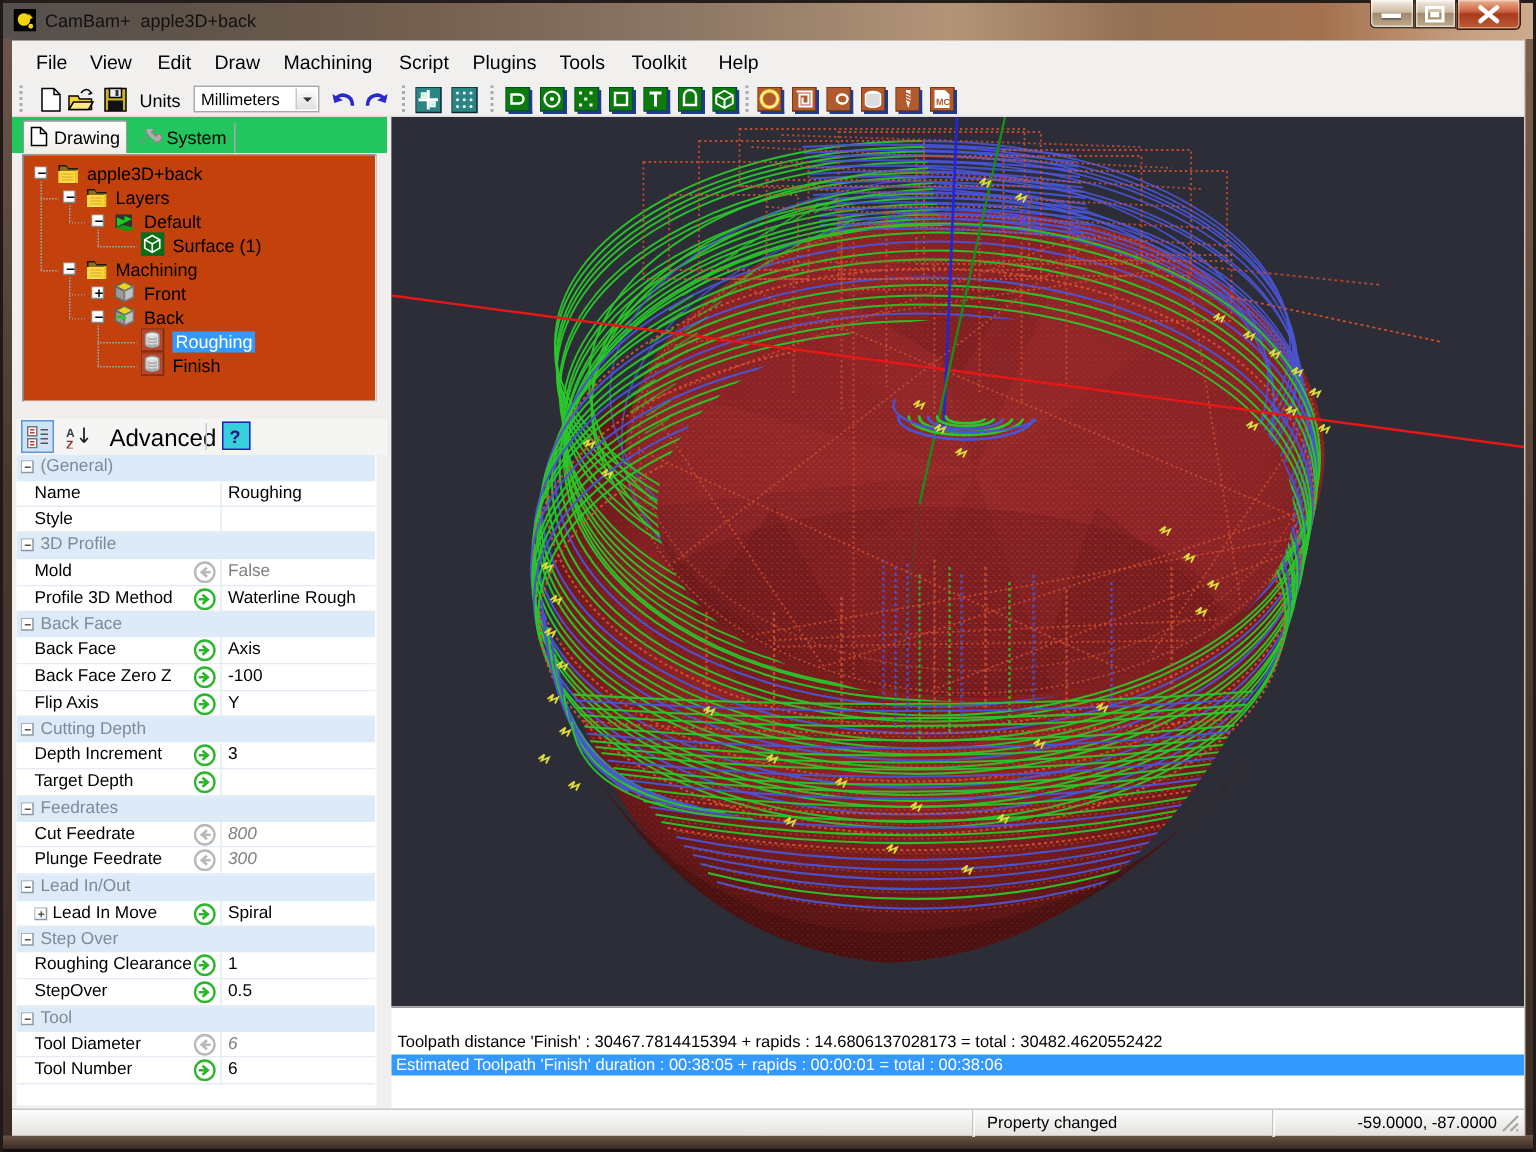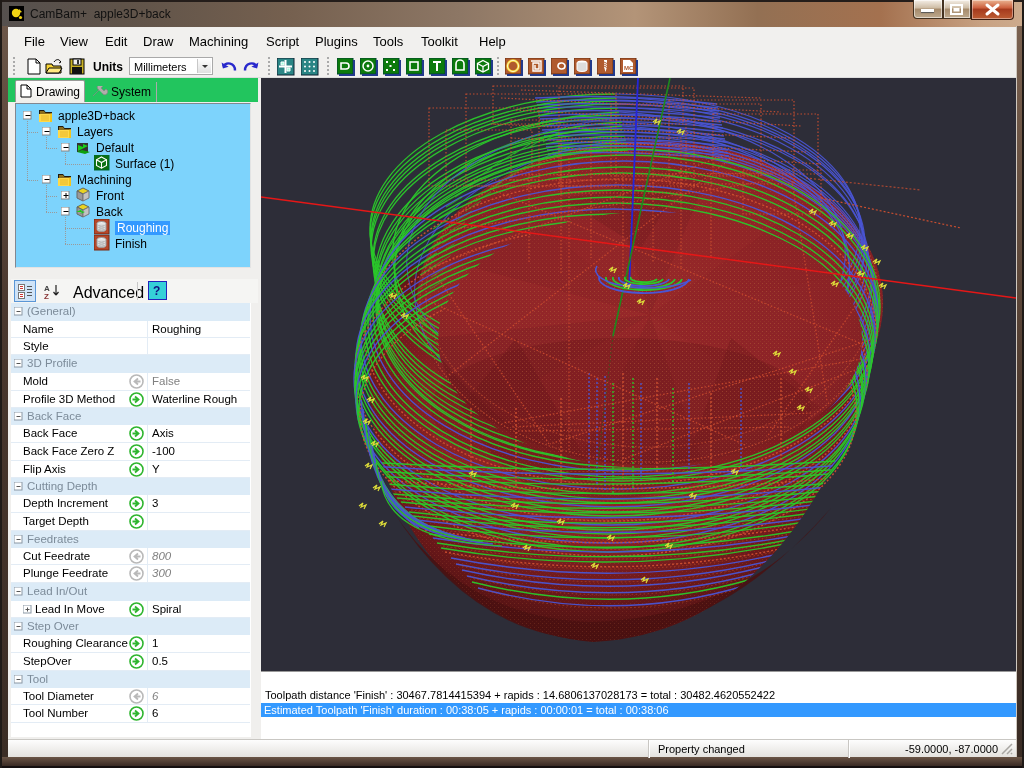--- a/index.html
+++ b/index.html
@@ -60,21 +60,21 @@
         <path d="M1 6 h6 l1 2 h8 v7 H1 Z" fill="#f7d335" stroke="#000"></path>
         <path d="M1 15 l3 -5 h13 l-3 5 Z" fill="#ffe980" stroke="#000"></path>
         <path d="M9 4 c2 -3 5 -3 6 -1 M15 3 l1 1 l-2 1" fill="none" stroke="#000"></path>
       </svg></div>
     <div style="position:absolute;left:61px;top:4px;width:17px;height:17px"><svg width="16" height="17">
         <rect x="1" y="1" width="14" height="15" fill="#c9b227" stroke="#000"></rect>
         <rect x="4" y="1" width="8" height="6" fill="#eee" stroke="#000"></rect>
         <rect x="8" y="2" width="2" height="4" fill="#333"></rect>
         <rect x="3" y="9" width="10" height="7" fill="#111"></rect>
       </svg></div>
-    <span style="position:absolute;left:85px;top:6px;font-weight:bold;font-size:12px">Units</span>
+    <span style="position:absolute;left:85px;top:6px;font-weight:normal;font-size:12px">Units</span>
     <div style="position:absolute;left:121px;top:3px;width:84px;height:18px;background:#fff;border:1px solid #a9a9a9;font-size:11px">
       <span style="position:absolute;left:4px;top:3px">Millimeters</span>
       <div style="position:absolute;right:1px;top:1px;width:14px;height:14px;background:linear-gradient(#fdfdfd,#e0e0e0);border-left:1px solid #c8c8c8"><svg width="14" height="14">
           <path d="M4 6 l3 3 l3 -3 Z" fill="#333"></path>
         </svg></div>
     </div>
     <div style="position:absolute;left:211px;top:4px;width:17px;height:17px"><svg width="19" height="16">
         <path d="M16 12.5 C16 4.5 7 3.5 4.2 8.5" fill="none" stroke="#2929cc" stroke-width="2.4"></path>
         <path d="M2.6 4.6 L3.9 10.6 L9.6 8.8 Z" fill="#2929cc"></path>
       </svg></div>
@@ -204,21 +204,21 @@
       <path d="M7 1 v4 h4" fill="none" stroke="#000"></path>
     </svg>
 <span style="position:absolute;left:28px;top:7px;font-size:12px">Drawing</span>
 <div style="position:absolute;left:77px;top:4px;width:72px;height:20px;border-right:1px solid #aaa"></div>
 <svg style="position:absolute;left:83px;top:8px" width="17" height="12">
       <path d="M2 10 L8 4 M8 4 a3 3 0 1 1 4 -4 l-2 2 l3 3 l2 -2 a3 3 0 1 1 -4 4" fill="#b0aeaa" stroke="#888" stroke-width="0.8"></path>
     </svg>
 <span style="position:absolute;left:103px;top:7px;font-size:12px">System</span>
 </div>
 
-<div style="position:absolute;left:15px;top:103px;width:236px;height:165px;background:#7dd3fc;border:1px solid #828790;border-right-color:#e3e3e3;border-bottom-color:#e3e3e3;color:#000;font-size:12px">
+<div style="position:absolute;left:15px;top:103px;width:236px;height:165px;background:#c2410c;border:1px solid #828790;border-right-color:#e3e3e3;border-bottom-color:#e3e3e3;color:#000;font-size:12px">
     <div style="position:absolute;left:11px;top:17px;width:1px;height:59px;background-image:repeating-linear-gradient(#9a9a9a 0 1px,transparent 1px 2px)"></div>
     <div style="position:absolute;left:30px;top:33px;width:1px;height:11px;background-image:repeating-linear-gradient(#9a9a9a 0 1px,transparent 1px 2px)"></div>
     <div style="position:absolute;left:30px;top:81px;width:1px;height:27px;background-image:repeating-linear-gradient(#9a9a9a 0 1px,transparent 1px 2px)"></div>
     <div style="position:absolute;left:49px;top:49px;width:1px;height:11px;background-image:repeating-linear-gradient(#9a9a9a 0 1px,transparent 1px 2px)"></div>
     <div style="position:absolute;left:49px;top:113px;width:1px;height:27px;background-image:repeating-linear-gradient(#9a9a9a 0 1px,transparent 1px 2px)"></div>
     <div style="position:absolute;left:11px;top:28px;width:12px;height:1px;background-image:repeating-linear-gradient(90deg,#9a9a9a 0 1px,transparent 1px 2px)"></div>
     <div style="position:absolute;left:11px;top:76px;width:12px;height:1px;background-image:repeating-linear-gradient(90deg,#9a9a9a 0 1px,transparent 1px 2px)"></div>
     <div style="position:absolute;left:30px;top:44px;width:12px;height:1px;background-image:repeating-linear-gradient(90deg,#9a9a9a 0 1px,transparent 1px 2px)"></div>
     <div style="position:absolute;left:49px;top:60px;width:26px;height:1px;background-image:repeating-linear-gradient(90deg,#9a9a9a 0 1px,transparent 1px 2px)"></div>
     <div style="position:absolute;left:30px;top:92px;width:12px;height:1px;background-image:repeating-linear-gradient(90deg,#9a9a9a 0 1px,transparent 1px 2px)"></div>

